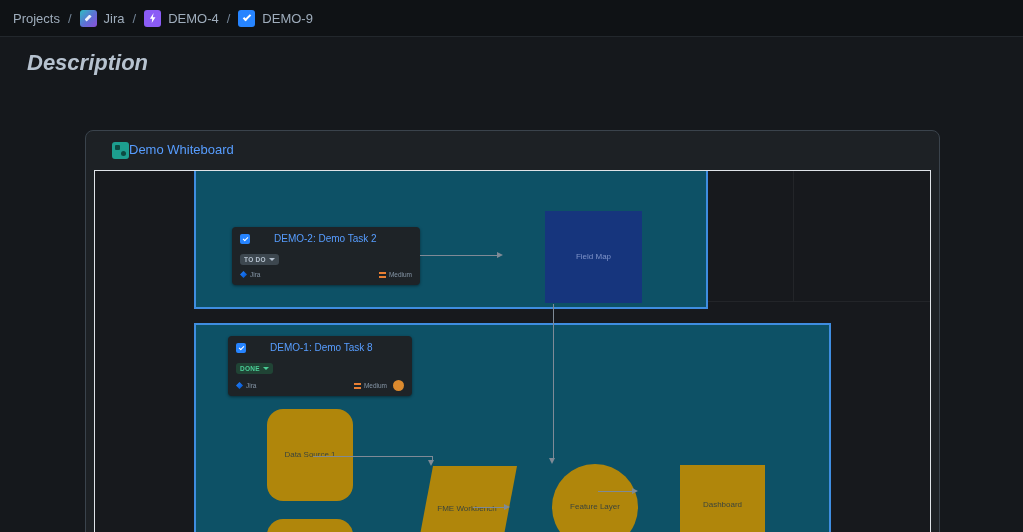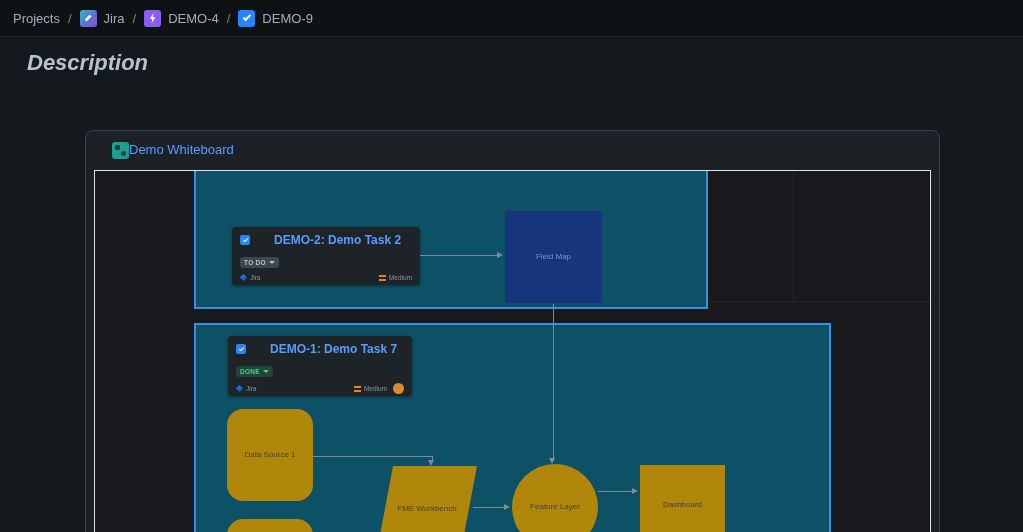--- a/index.html
+++ b/index.html
@@ -54,34 +54,34 @@
   .frame1 { left:99px; top:-2px; width:514px; height:140px; }
   .frame2 { left:99px; top:152px; width:637px; height:240px; }
 
   
   .task-card { position:absolute; background:#1e2327; border-radius:4px; padding:6px 8px; box-shadow:0 1px 3px rgba(0,0,0,.45); }
   .tc-demo2 { left:137px; top:56px; width:188px; height:58px; }
   .tc-demo1 { left:133px; top:165px; width:184px; height:60px; }
   .tc-title { display:flex; align-items:center; gap:4px; }
   .tc-check { width:10px; height:10px; border-radius:2px; background:#2684ff; display:flex; align-items:center; justify-content:center; flex:0 0 auto; }
   .check-sm { width:5px; height:3px; border-left:1.5px solid #fff; border-bottom:1.5px solid #fff; transform:rotate(-45deg); margin-top:-1px; }
-  .tc-title-text { color:#579dff; font-size:12px; font-weight:700; white-space:nowrap; overflow:hidden;padding-left:20px; }
+  .tc-title-text { color:#579dff; font-size:10px; font-weight:400; white-space:nowrap; overflow:hidden;padding-left:20px; }
   .tc-status-row { margin-top:4px; }
   .lozenge { display:inline-flex; align-items:center; gap:3px; font-size:6.5px; font-weight:700; letter-spacing:.3px; padding:2px 4px; border-radius:3px; cursor:pointer; }
   .loz-todo { background:#3d474f; color:#b6c2cf; }
   .loz-done { background:rgba(35,96,66,.55); color:#4bce97; }
   .chev { width:0; height:0; border-left:3px solid transparent; border-right:3px solid transparent; border-top:3px solid currentColor; }
   .tc-meta { margin-top:5px; display:flex; align-items:center; justify-content:space-between; }
   .meta-left, .meta-right { display:flex; align-items:center; gap:3px; color:#8696a7; font-size:6.5px; }
   .jira-ic { width:7px; height:7px; background:linear-gradient(135deg,#2684ff,#0052cc); clip-path:polygon(50% 0,100% 50%,50% 100%,0 50%); }
   .prio-med { display:inline-block; width:7px; height:6px; border-top:2px solid #e97f33; border-bottom:2px solid #e97f33; }
   .avatar { width:11px; height:11px; border-radius:50%; background:#db8a2e; margin-left:3px; }
 
   
-  .shape { position:absolute; display:flex; align-items:center; justify-content:center; text-align:center; font-size:8px; line-height:1.25; cursor:pointer; }
+  .shape { position:absolute; display:flex; align-items:center; justify-content:center; text-align:center; font-size:8px; line-height:1.25; cursor:pointer;margin-left:40px; }
   .field-map { left:410px; top:40px; width:97px; height:92px; background:#16357d; color:#7e93c9; }
   .gold { background:#b0860b; color:#3b443c; }
   .ds1 { left:132px; top:238px; width:86px; height:92px; border-radius:16px; }
   .ds2 { left:132px; top:348px; width:86px; height:60px; border-radius:16px; }
   .fme { left:282px; top:295px; width:100px; height:85px; clip-path:polygon(16% 0,100% 0,84% 100%,0 100%); padding:0 14px; }
   .circle { left:417px; top:293px; width:86px; height:86px; border-radius:50%; padding:0 14px; }
   .dash { left:545px; top:294px; width:85px; height:80px; }
 
   
   .aline { position:absolute; background:#7f8a96; }
@@ -167,21 +167,21 @@
     <div class="shape field-map">Field Map</div>
 
     <div class="aline" style="left:458px;top:133px;width:1px;height:154px;"></div>
     <div class="ahead-d" style="left:454px;top:287px;"></div>
 
     <div class="task-card tc-demo1">
       <div class="tc-title">
         <span class="tc-check">
             <span class="check-sm"></span>
           </span>
-        <span class="tc-title-text">DEMO-1: Demo Task 7</span>
+        <span class="tc-title-text">DEMO-1: Demo Task 8</span>
       </div>
       <div class="tc-status-row">
         <span class="lozenge loz-done">
           <span>DONE</span>
           <span class="chev"></span>
         </span>
       </div>
       <div class="tc-meta">
         <span class="meta-left">
           <span class="jira-ic"></span>

